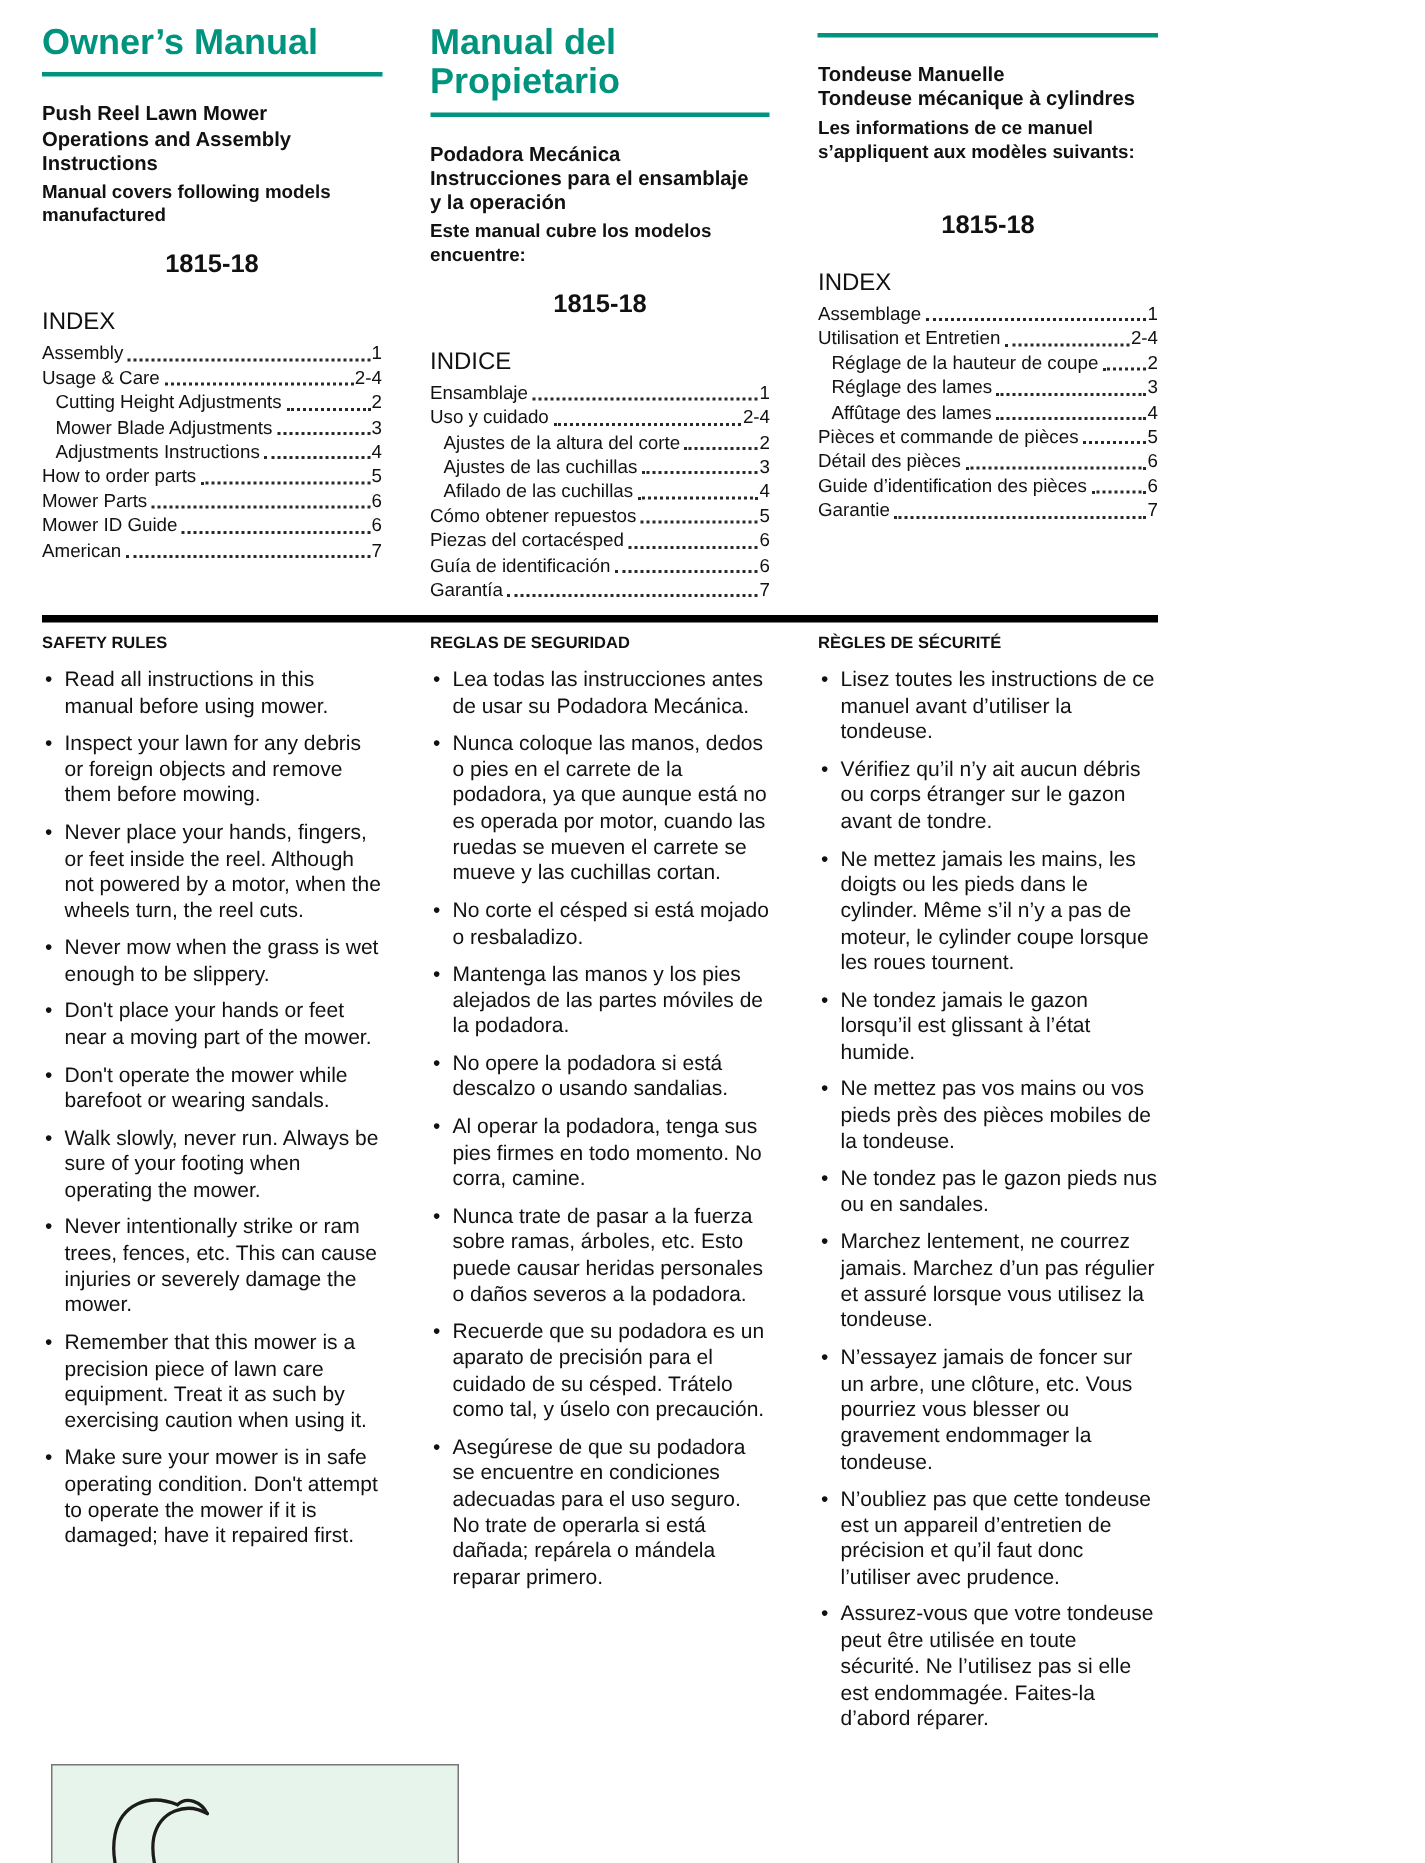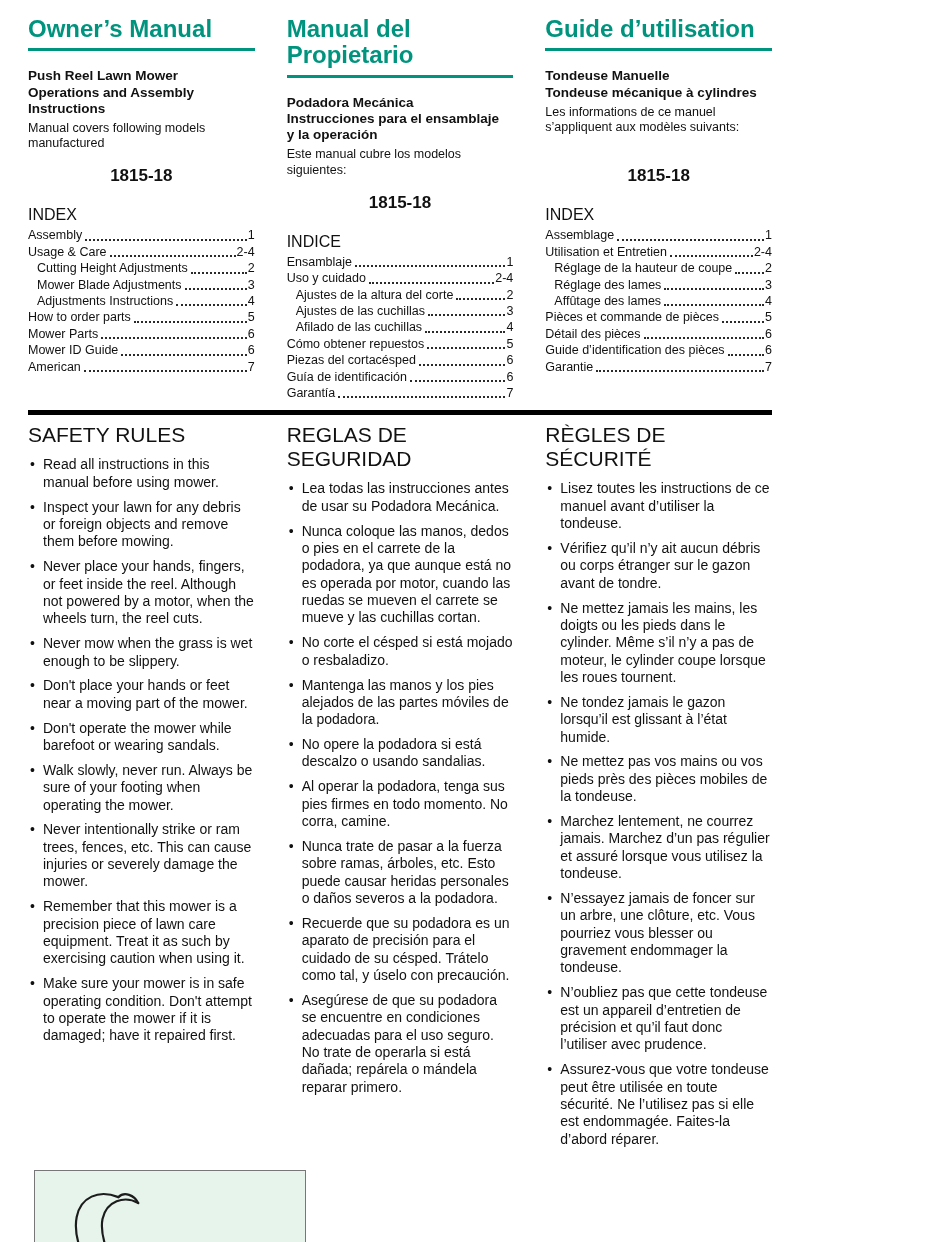--- a/index.html
+++ b/index.html
@@ -14,32 +14,32 @@
     width:950px;height:1242px;background:#fff;color:var(--ink);
     font-family:"Liberation Sans",sans-serif;overflow:hidden;
   }
   .page{width:800px;height:1242px;padding:16px 28px 0;}
   .cols{display:grid;grid-template-columns:1fr 1fr 1fr;column-gap:32px;}
   
   .col-title{color:var(--accent);font-size:24px;font-weight:bold;line-height:1.1;}
   .title-rule{height:3px;background:var(--accent);margin:6px 0 17px;}
   .head-block{min-height:88px;}
   .sub-bold{font-weight:bold;font-size:13.5px;line-height:1.2;white-space:pre-line;}
-  .sub-note{font-size:12.5px;line-height:1.22;margin-top:4px;}
+  .sub-note{font-size:12.5px;line-height:1.22;margin-top:4px;font-weight:bold;}
   .model{font-size:17px;font-weight:bold;text-align:center;margin:10px 0 20px;}
   .index-title{font-size:16px;margin:0 0 3px;}
   .index-entry{display:flex;align-items:flex-end;font-size:12.5px;line-height:16.4px;}
   .index-entry .label{white-space:nowrap;}
   .index-entry.indent .label{padding-left:9px;}
   .dots{flex:1 1 auto;border-bottom:2px dotted #2a2a2a;margin:0 1px 3px 3px;min-width:8px;}
   .page-num{white-space:nowrap;}
   
   .thick-rule{height:5px;background:#000;margin:9px 0 6px;}
   
-  .safety-title{font-size:21px;font-weight:normal;margin:2px 0 9px;}
+  .safety-title{font-size:11px;font-weight:bold;margin:2px 0 9px;}
   .rule-item{position:relative;padding-left:15px;font-size:14px;line-height:1.24;margin-bottom:7.5px;}
   .rule-item::before{content:"\2022";position:absolute;left:2px;top:0;}
   
   .bottom{position:relative;height:395px;margin-top:4px;}
   .mower-box{position:absolute;left:6px;top:10px;width:272px;height:358px;background:var(--mint);border:1px solid #777;}
   .mower-box svg{display:block;width:100%;height:100%;}
   .footer{position:absolute;left:290px;width:520px;top:200px;text-align:left;}
   .logo svg{display:block;margin:0 auto 3px;}
   .brand{font-family:"Liberation Serif",serif;font-weight:bold;font-size:25px;color:var(--logo-green);letter-spacing:.5px;line-height:1;}
   .brand-band{display:inline-block;background:var(--logo-green);color:#fff;font-size:7px;letter-spacing:3px;padding:3px 10px 2px;margin-top:3px;text-transform:uppercase;}
@@ -107,21 +107,21 @@
           <span class="page-num">7</span>
         </div>
       </div>
       <div class="col">
         <div class="col-title">Manual del Propietario</div>
         <div class="title-rule"></div>
         <div class="head-block">
           <div class="sub-bold">Podadora Mecánica
 Instrucciones para el ensamblaje
 y la operación</div>
-          <div class="sub-note">Este manual cubre los modelos siguientes:</div>
+          <div class="sub-note">Este manual cubre los modelos encuentre:</div>
         </div>
         <div class="model">1815-18</div>
         <div class="index-title">INDICE</div>
         <div class="index-entry">
           <span class="label">Ensamblaje</span>
           <span class="dots"></span>
           <span class="page-num">1</span>
         </div>
         <div class="index-entry">
           <span class="label">Uso y cuidado</span>
@@ -158,21 +158,20 @@
           <span class="dots"></span>
           <span class="page-num">6</span>
         </div>
         <div class="index-entry">
           <span class="label">Garantía</span>
           <span class="dots"></span>
           <span class="page-num">7</span>
         </div>
       </div>
       <div class="col">
-        <div class="col-title">Guide d’utilisation</div>
         <div class="title-rule"></div>
         <div class="head-block">
           <div class="sub-bold">Tondeuse Manuelle
 Tondeuse mécanique à cylindres</div>
           <div class="sub-note">Les informations de ce manuel s’appliquent aux modèles suivants:</div>
         </div>
         <div class="model">1815-18</div>
         <div class="index-title">INDEX</div>
         <div class="index-entry">
           <span class="label">Assemblage</span>
@@ -250,20 +249,21 @@
         <div class="rule-item">Recuerde que su podadora es un aparato de precisión para el cuidado de su césped. Trátelo como tal, y úselo con precaución.</div>
         <div class="rule-item">Asegúrese de que su podadora se encuentre en condiciones adecuadas para el uso seguro. No trate de operarla si está dañada; repárela o mándela reparar primero.</div>
       </div>
       <div class="col">
         <div class="safety-title">RÈGLES DE SÉCURITÉ</div>
         <div class="rule-item">Lisez toutes les instructions de ce manuel avant d’utiliser la tondeuse.</div>
         <div class="rule-item">Vérifiez qu’il n’y ait aucun débris ou corps étranger sur le gazon avant de tondre.</div>
         <div class="rule-item">Ne mettez jamais les mains, les doigts ou les pieds dans le cylinder. Même s’il n’y a pas de moteur, le cylinder coupe lorsque les roues tournent.</div>
         <div class="rule-item">Ne tondez jamais le gazon lorsqu’il est glissant à l’état humide.</div>
         <div class="rule-item">Ne mettez pas vos mains ou vos pieds près des pièces mobiles de la tondeuse.</div>
+        <div class="rule-item">Ne tondez pas le gazon pieds nus ou en sandales.</div>
         <div class="rule-item">Marchez lentement, ne courrez jamais. Marchez d’un pas régulier et assuré lorsque vous utilisez la tondeuse.</div>
         <div class="rule-item">N’essayez jamais de foncer sur un arbre, une clôture, etc. Vous pourriez vous blesser ou gravement endommager la tondeuse.</div>
         <div class="rule-item">N’oubliez pas que cette tondeuse est un appareil d’entretien de précision et qu’il faut donc l’utiliser avec prudence.</div>
         <div class="rule-item">Assurez-vous que votre tondeuse peut être utilisée en toute sécurité. Ne l’utilisez pas si elle est endommagée. Faites-la d’abord réparer.</div>
       </div>
     </div>
 
   <div class="bottom">
     <div class="mower-box">
       <svg viewBox="0 0 272 358" aria-hidden="true">

